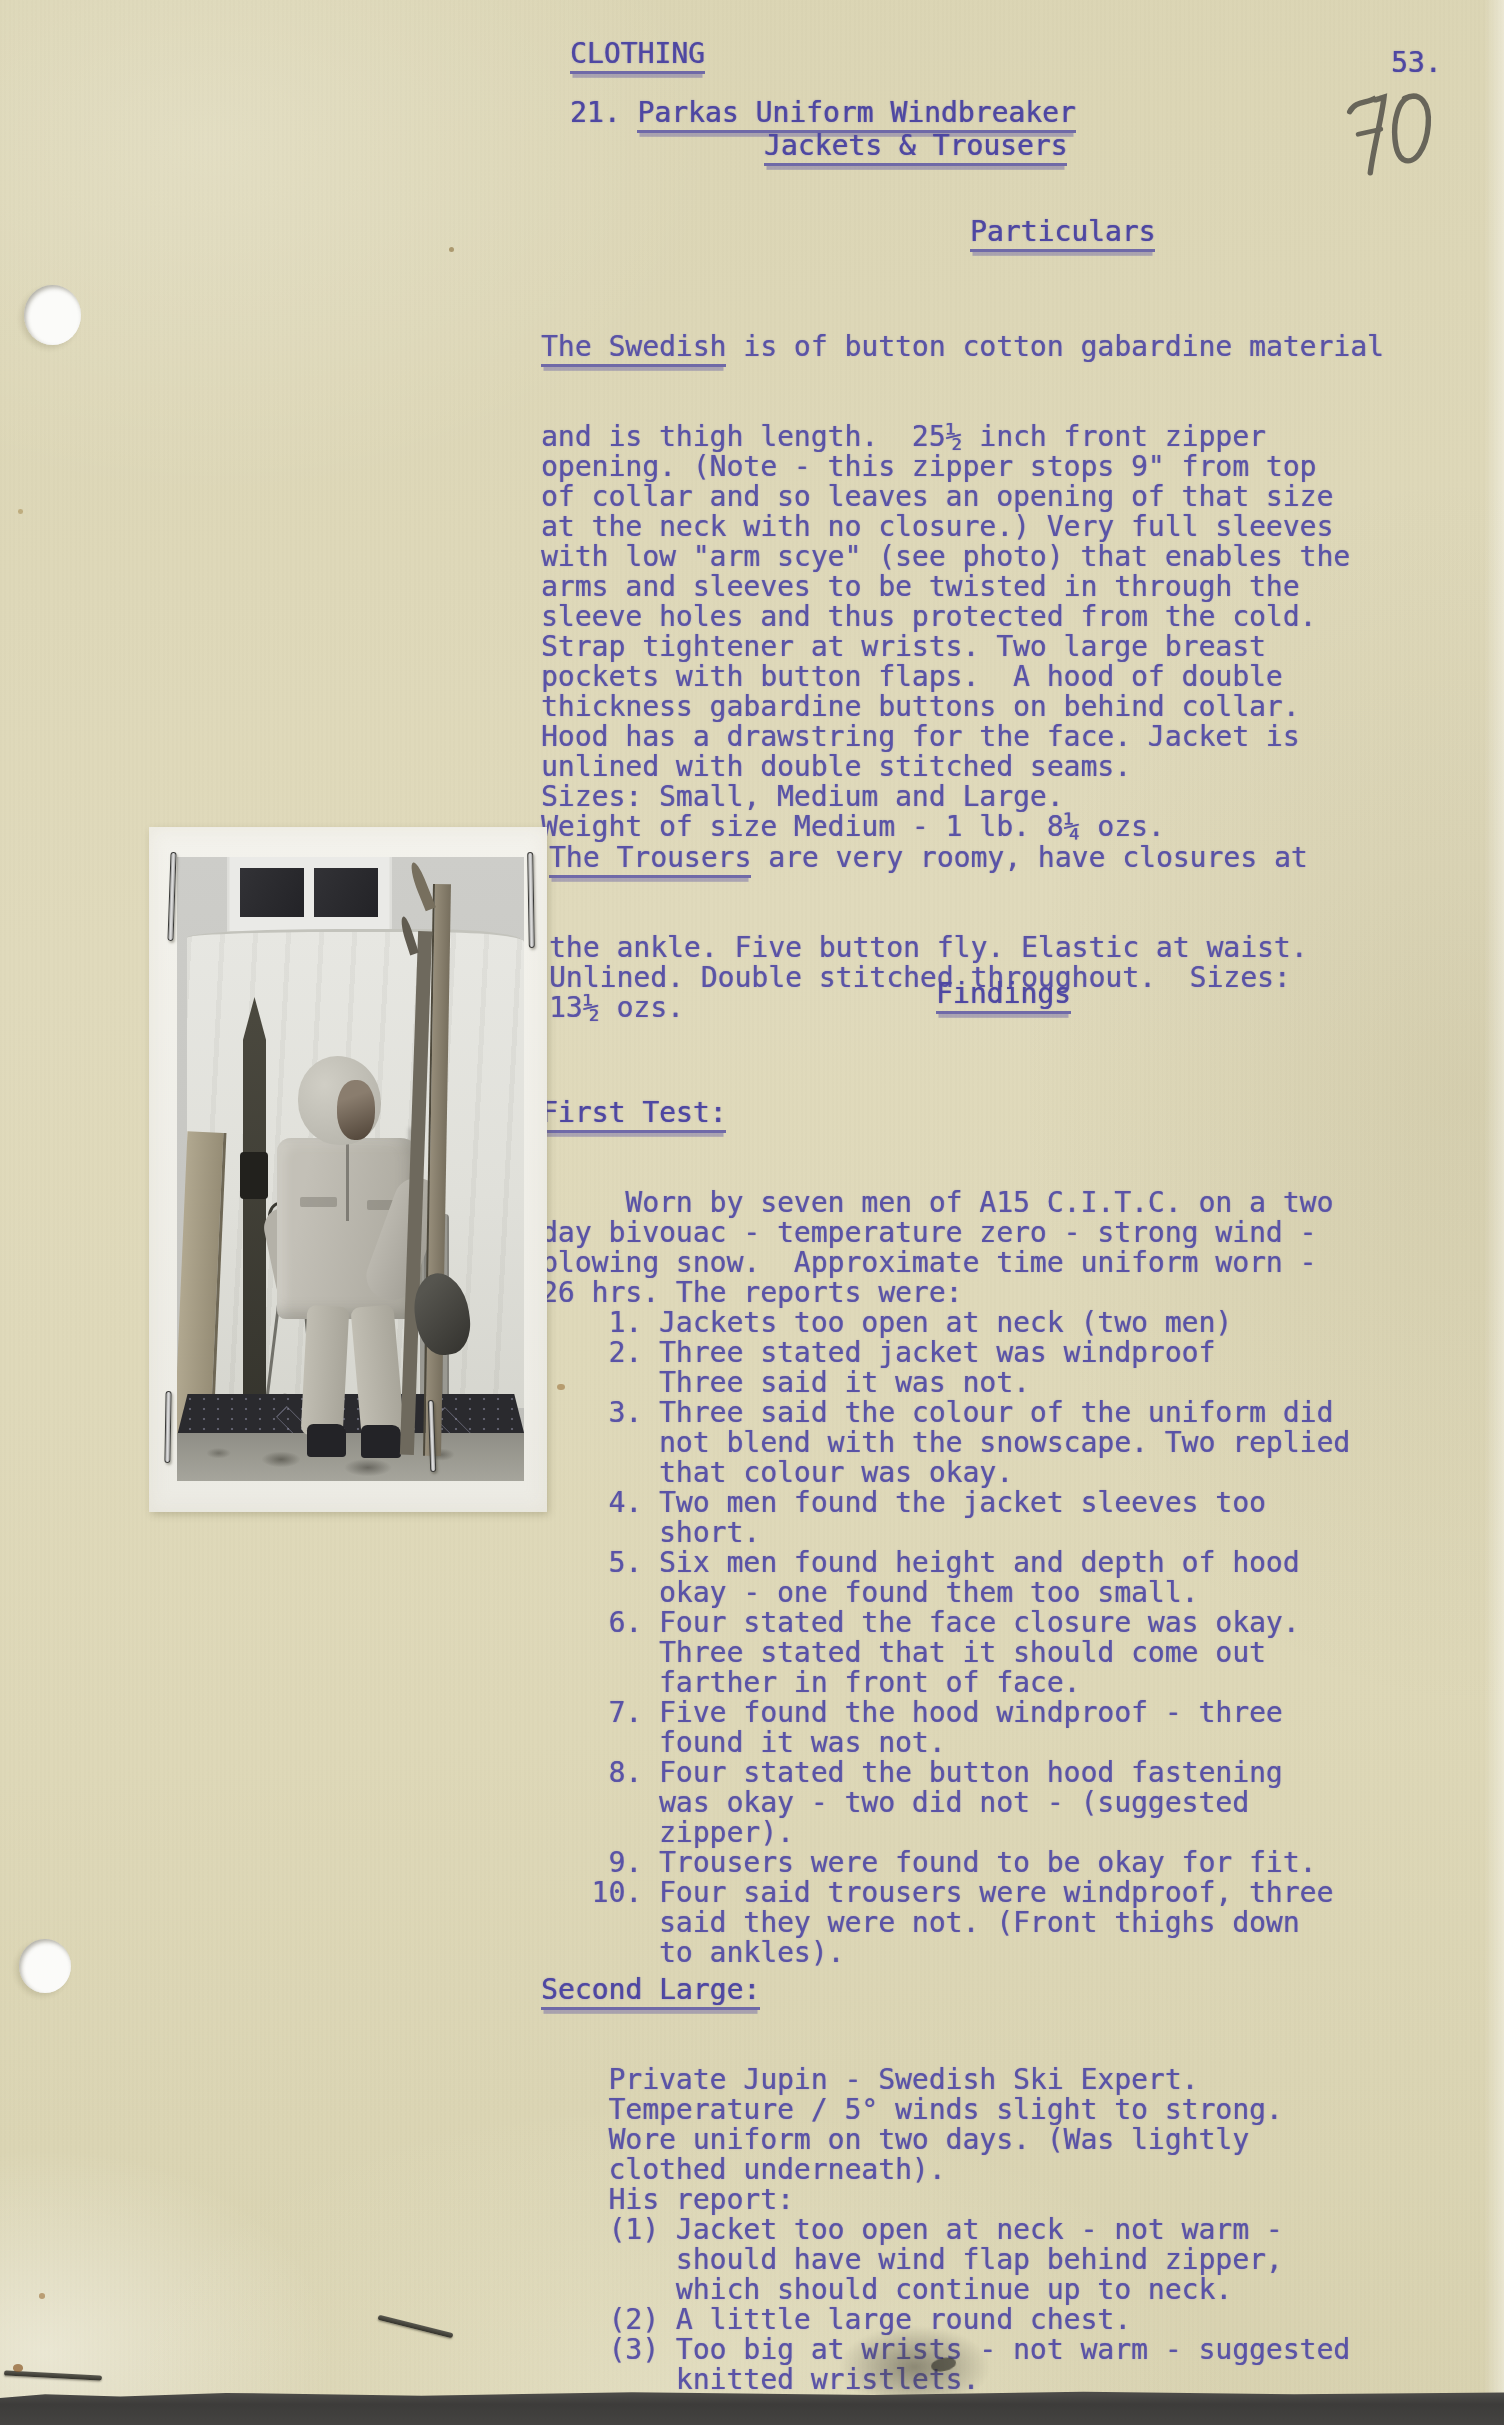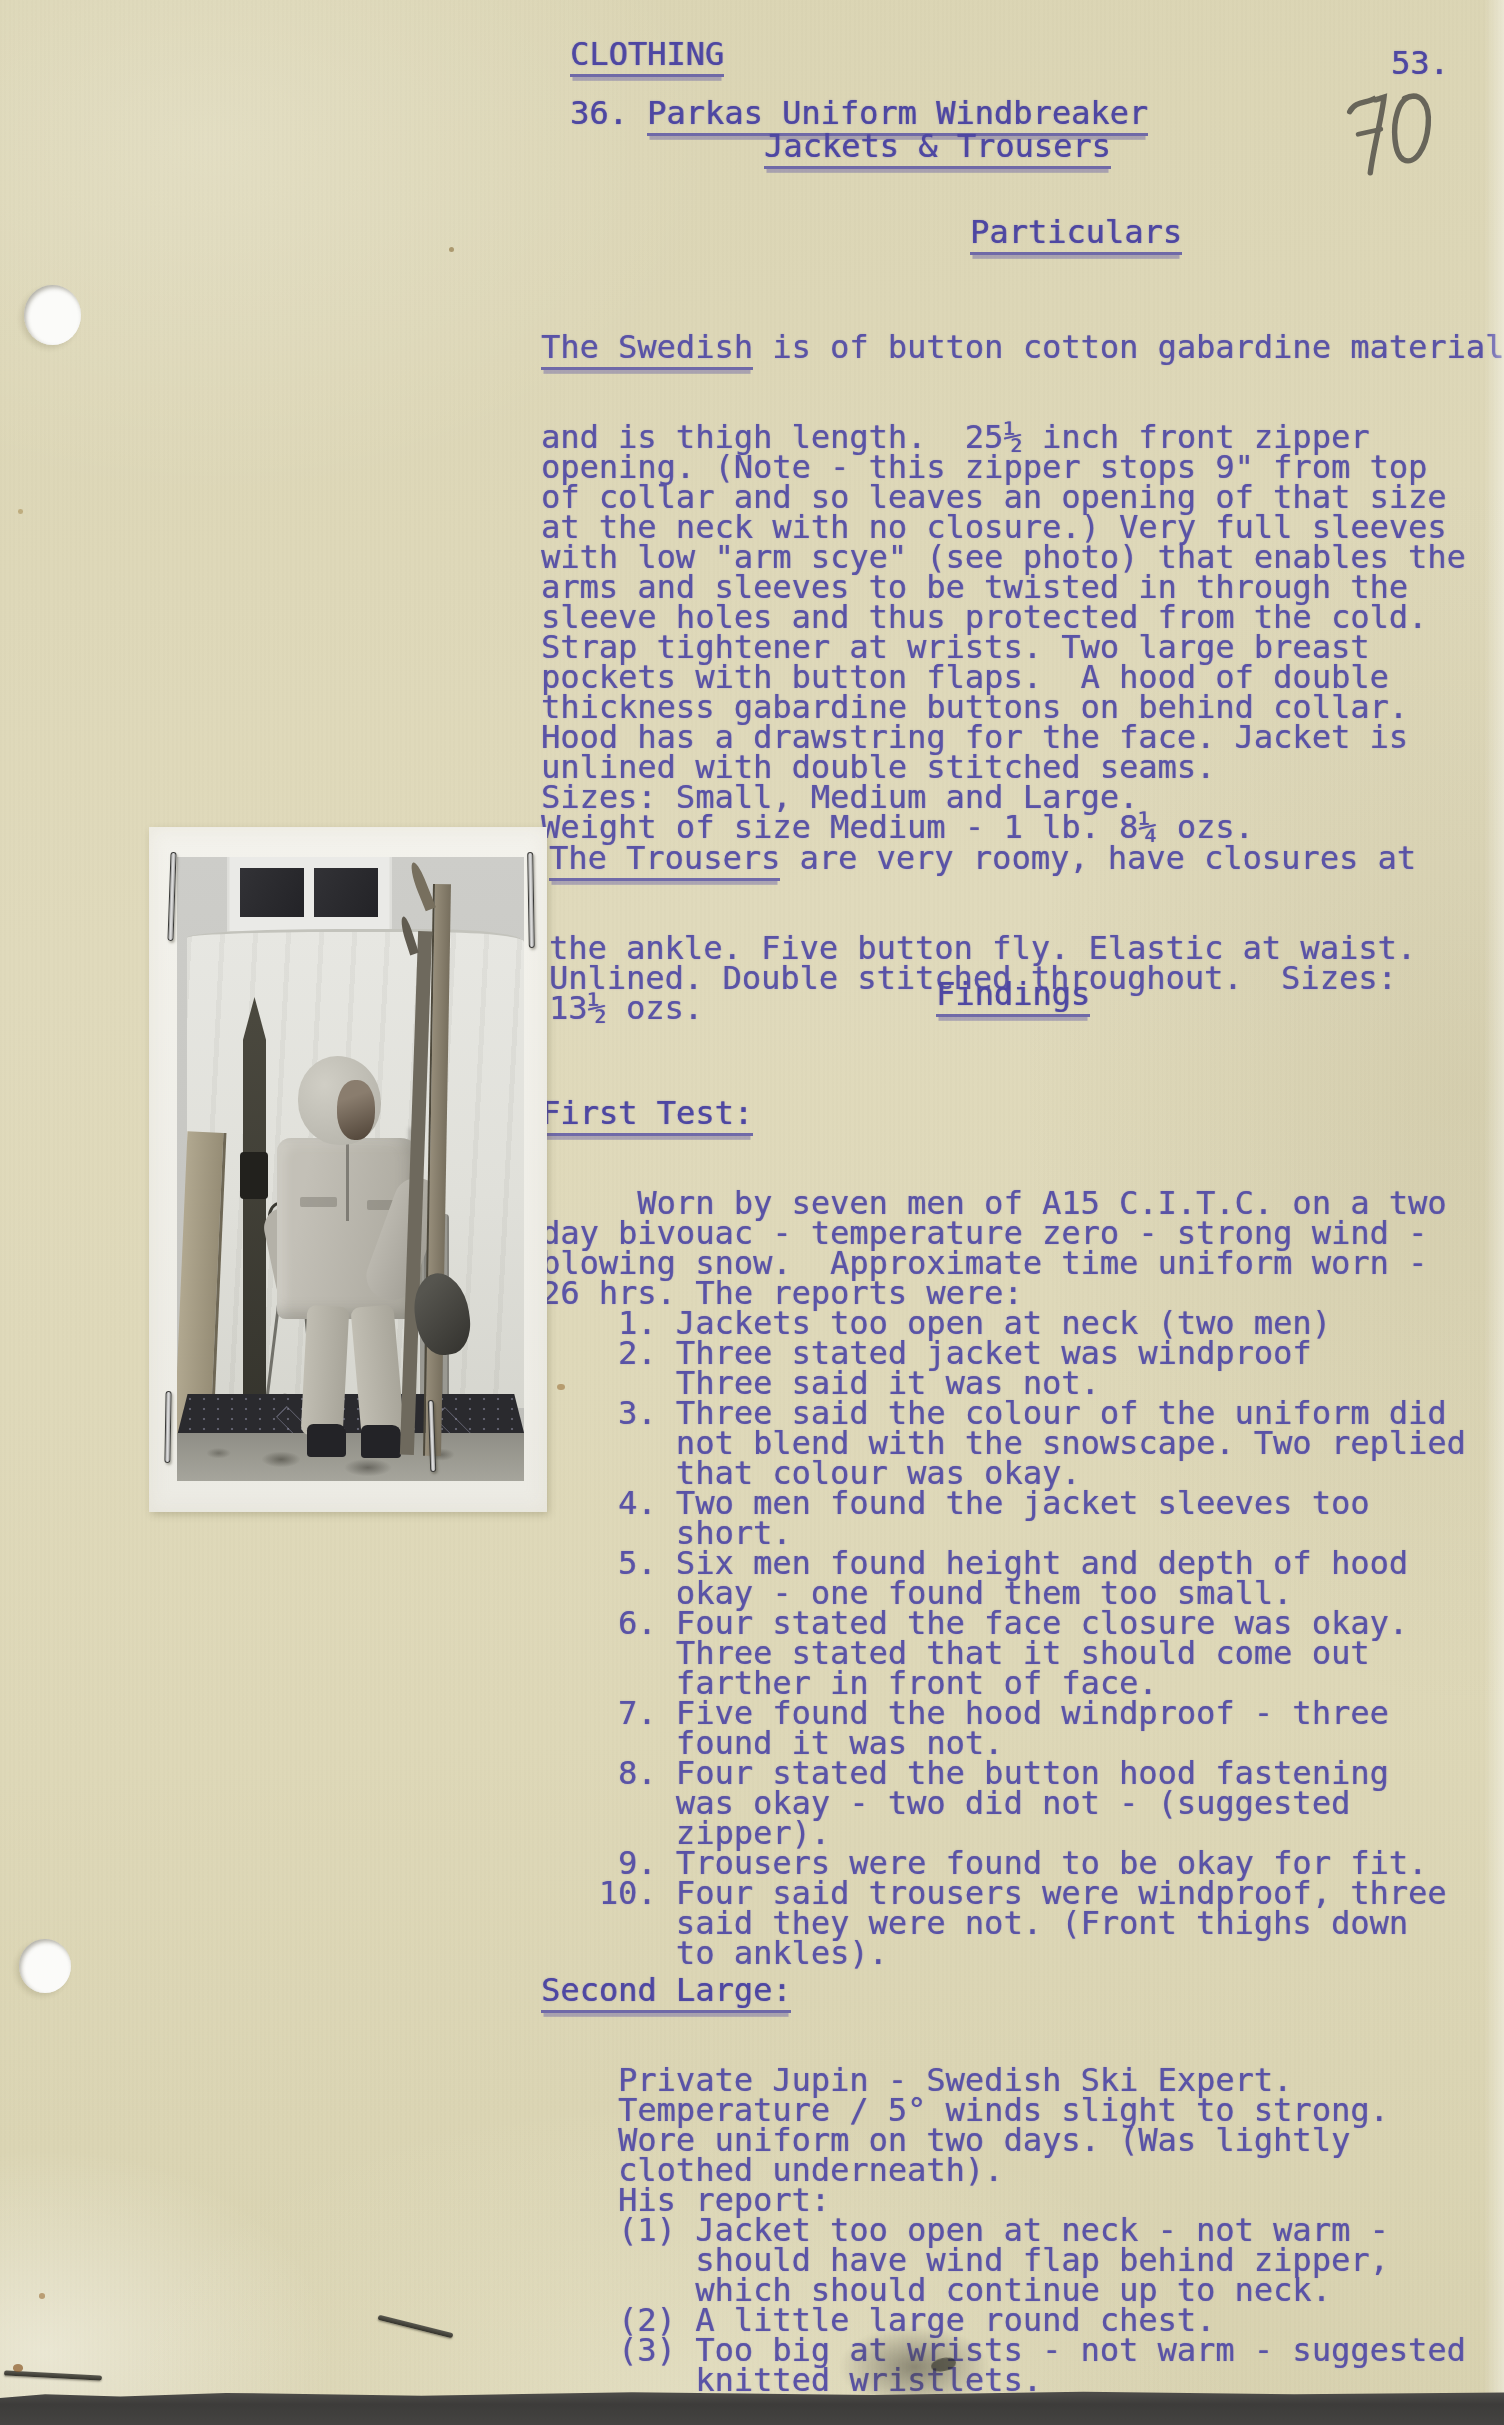--- a/index.html
+++ b/index.html
@@ -10,21 +10,21 @@
       radial-gradient(819px 567px at 14% 6%, rgba(255,255,250,.20), transparent 62%),
       radial-gradient(630px 882px at 97% 45%, rgba(118,108,66,.10), transparent 70%),
       radial-gradient(945px 504px at 45% 99%, rgba(248,246,228,.30), transparent 60%),
       radial-gradient(441px 315px at 3% 97%, rgba(255,255,252,.45), transparent 65%),
       repeating-linear-gradient(90deg, rgba(60,50,20,.012) 0 1.9px, transparent 1.9px 4.4px),
       linear-gradient(176deg,#dbd5b4 0%, #e0dabc 38%, #ded8b8 70%, #d8d2b0 100%);
     font-family:"DejaVu Sans Mono","Liberation Mono",monospace;
   }
   .typed {
     position:absolute; white-space:pre;
-    font-size:32px; line-height:30px; color:#5a53a6;
+    font-size:28px; line-height:30px; color:#5a53a6;
     text-shadow:0.5px 0 0 rgba(90,83,170,.55), 0 0 1.6px rgba(90,83,170,.35);
   }
   .dark { color:#4e47a2; text-shadow:0.6px 0 0 rgba(78,71,162,.7), 0 0 1.9px rgba(78,71,162,.4); }
   .u { border-bottom:3.2px solid rgba(84,77,164,.8); padding-bottom:0.6px;
        box-shadow:0 6.3px 0 -2.5px rgba(84,77,164,.38); }
   .tline { white-space:pre; }
   .hole { position:absolute; background:#fbfbf9; border-radius:50%;
           box-shadow: inset 1.9px 2.5px 4.4px rgba(60,55,35,.38), inset -0.6px -1.3px 1.9px rgba(255,255,255,.8), -3.2px 3.2px 5.7px rgba(80,72,40,.14); }
   .hole-top { left:24px; top:285px; width:57px; height:60px; }
   .hole-bottom { left:19px; top:1939px; width:52px; height:54px; }
@@ -128,21 +128,21 @@
 
   <div class="typed dark" style="left:1391px; top:31.5px;margin-top:16px;">53.</div>
   <svg class="pencil" width="107" height="95" viewBox="0 0 150 140" aria-label="70">
     <path d="M14,38 C24,22 40,28 54,20 C47,26 58,22 66,20 C60,52 44,98 38,130" fill="none" stroke="#54524a" stroke-width="8" stroke-linecap="round"></path>
     <path d="M24,72 L58,67" fill="none" stroke="#54524a" stroke-width="7" stroke-linecap="round"></path>
     <path d="M96,24 C120,14 133,34 128,66 C123,100 104,124 88,114 C74,104 76,64 84,44 C90,28 100,20 110,22" fill="none" stroke="#54524a" stroke-width="8" stroke-linecap="round"></path>
   </svg>
 
   <div class="typed dark" style="left:570px; top:39px;"><span class="u">CLOTHING</span></div>
 
-  <div class="typed dark" style="left:570px; top:98px;"><span>36. </span><span class="u">Parkas Uniform Windbreaker</span></div>
+  <div class="typed dark" style="left:570px; top:98px;"><span>21. </span><span class="u">Parkas Uniform Windbreaker</span></div>
   <div class="typed dark" style="left:764px; top:131px;text-align:center;"><span class="u">Jackets &amp; Trousers</span></div>
 
   <div class="typed dark" style="left:970px; top:217px;"><span class="u">Particulars</span></div>
 
   <div class="typed" style="left:541px; top:272px;">
     <div class="tline"><span class="u">The Swedish</span><span> is of button cotton gabardine material</span></div>
     <div><div class="tline">and is thigh length.  25½ inch front zipper</div><div class="tline">opening. (Note - this zipper stops 9" from top</div><div class="tline">of collar and so leaves an opening of that size</div><div class="tline">at the neck with no closure.) Very full sleeves</div><div class="tline">with low "arm scye" (see photo) that enables the</div><div class="tline">arms and sleeves to be twisted in through the</div><div class="tline">sleeve holes and thus protected from the cold.</div><div class="tline">Strap tightener at wrists. Two large breast</div><div class="tline">pockets with button flaps.  A hood of double</div><div class="tline">thickness gabardine buttons on behind collar.</div><div class="tline">Hood has a drawstring for the face. Jacket is</div><div class="tline">unlined with double stitched seams.</div><div class="tline">Sizes: Small, Medium and Large.</div><div class="tline">Weight of size Medium - 1 lb. 8¼ ozs.</div></div>
   </div>
 
   <div class="typed" style="left:549px; top:783px;">

